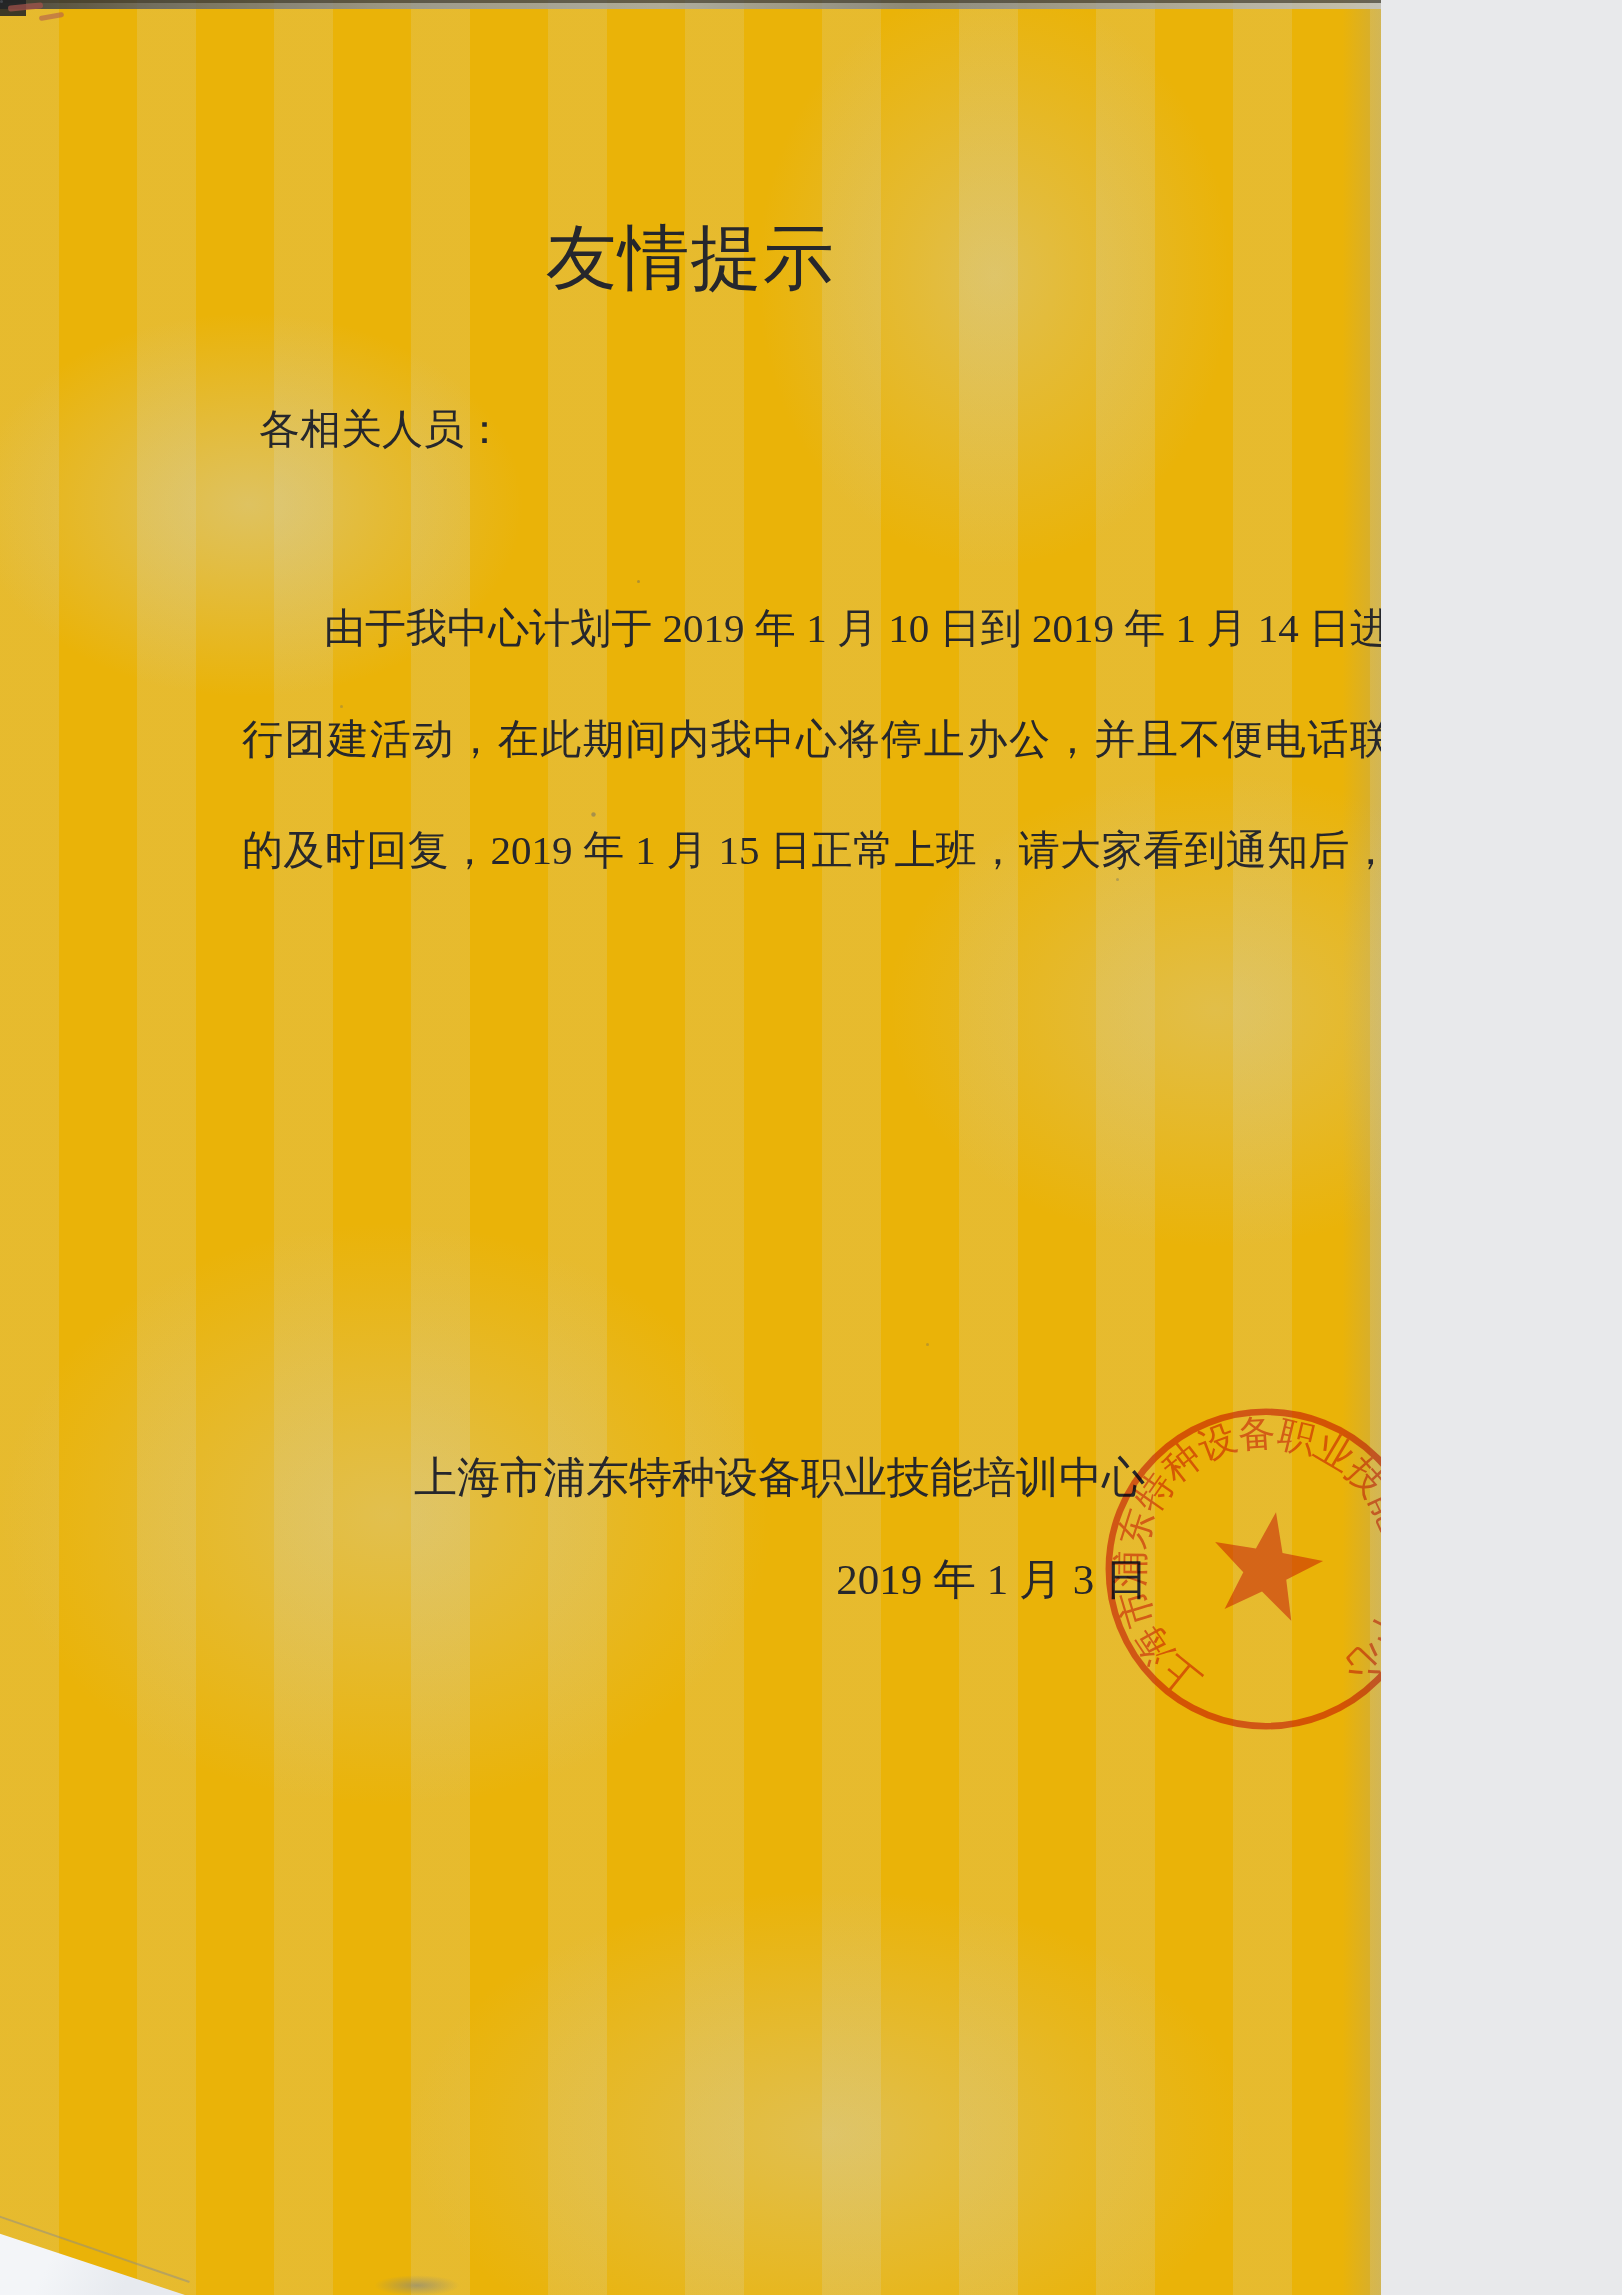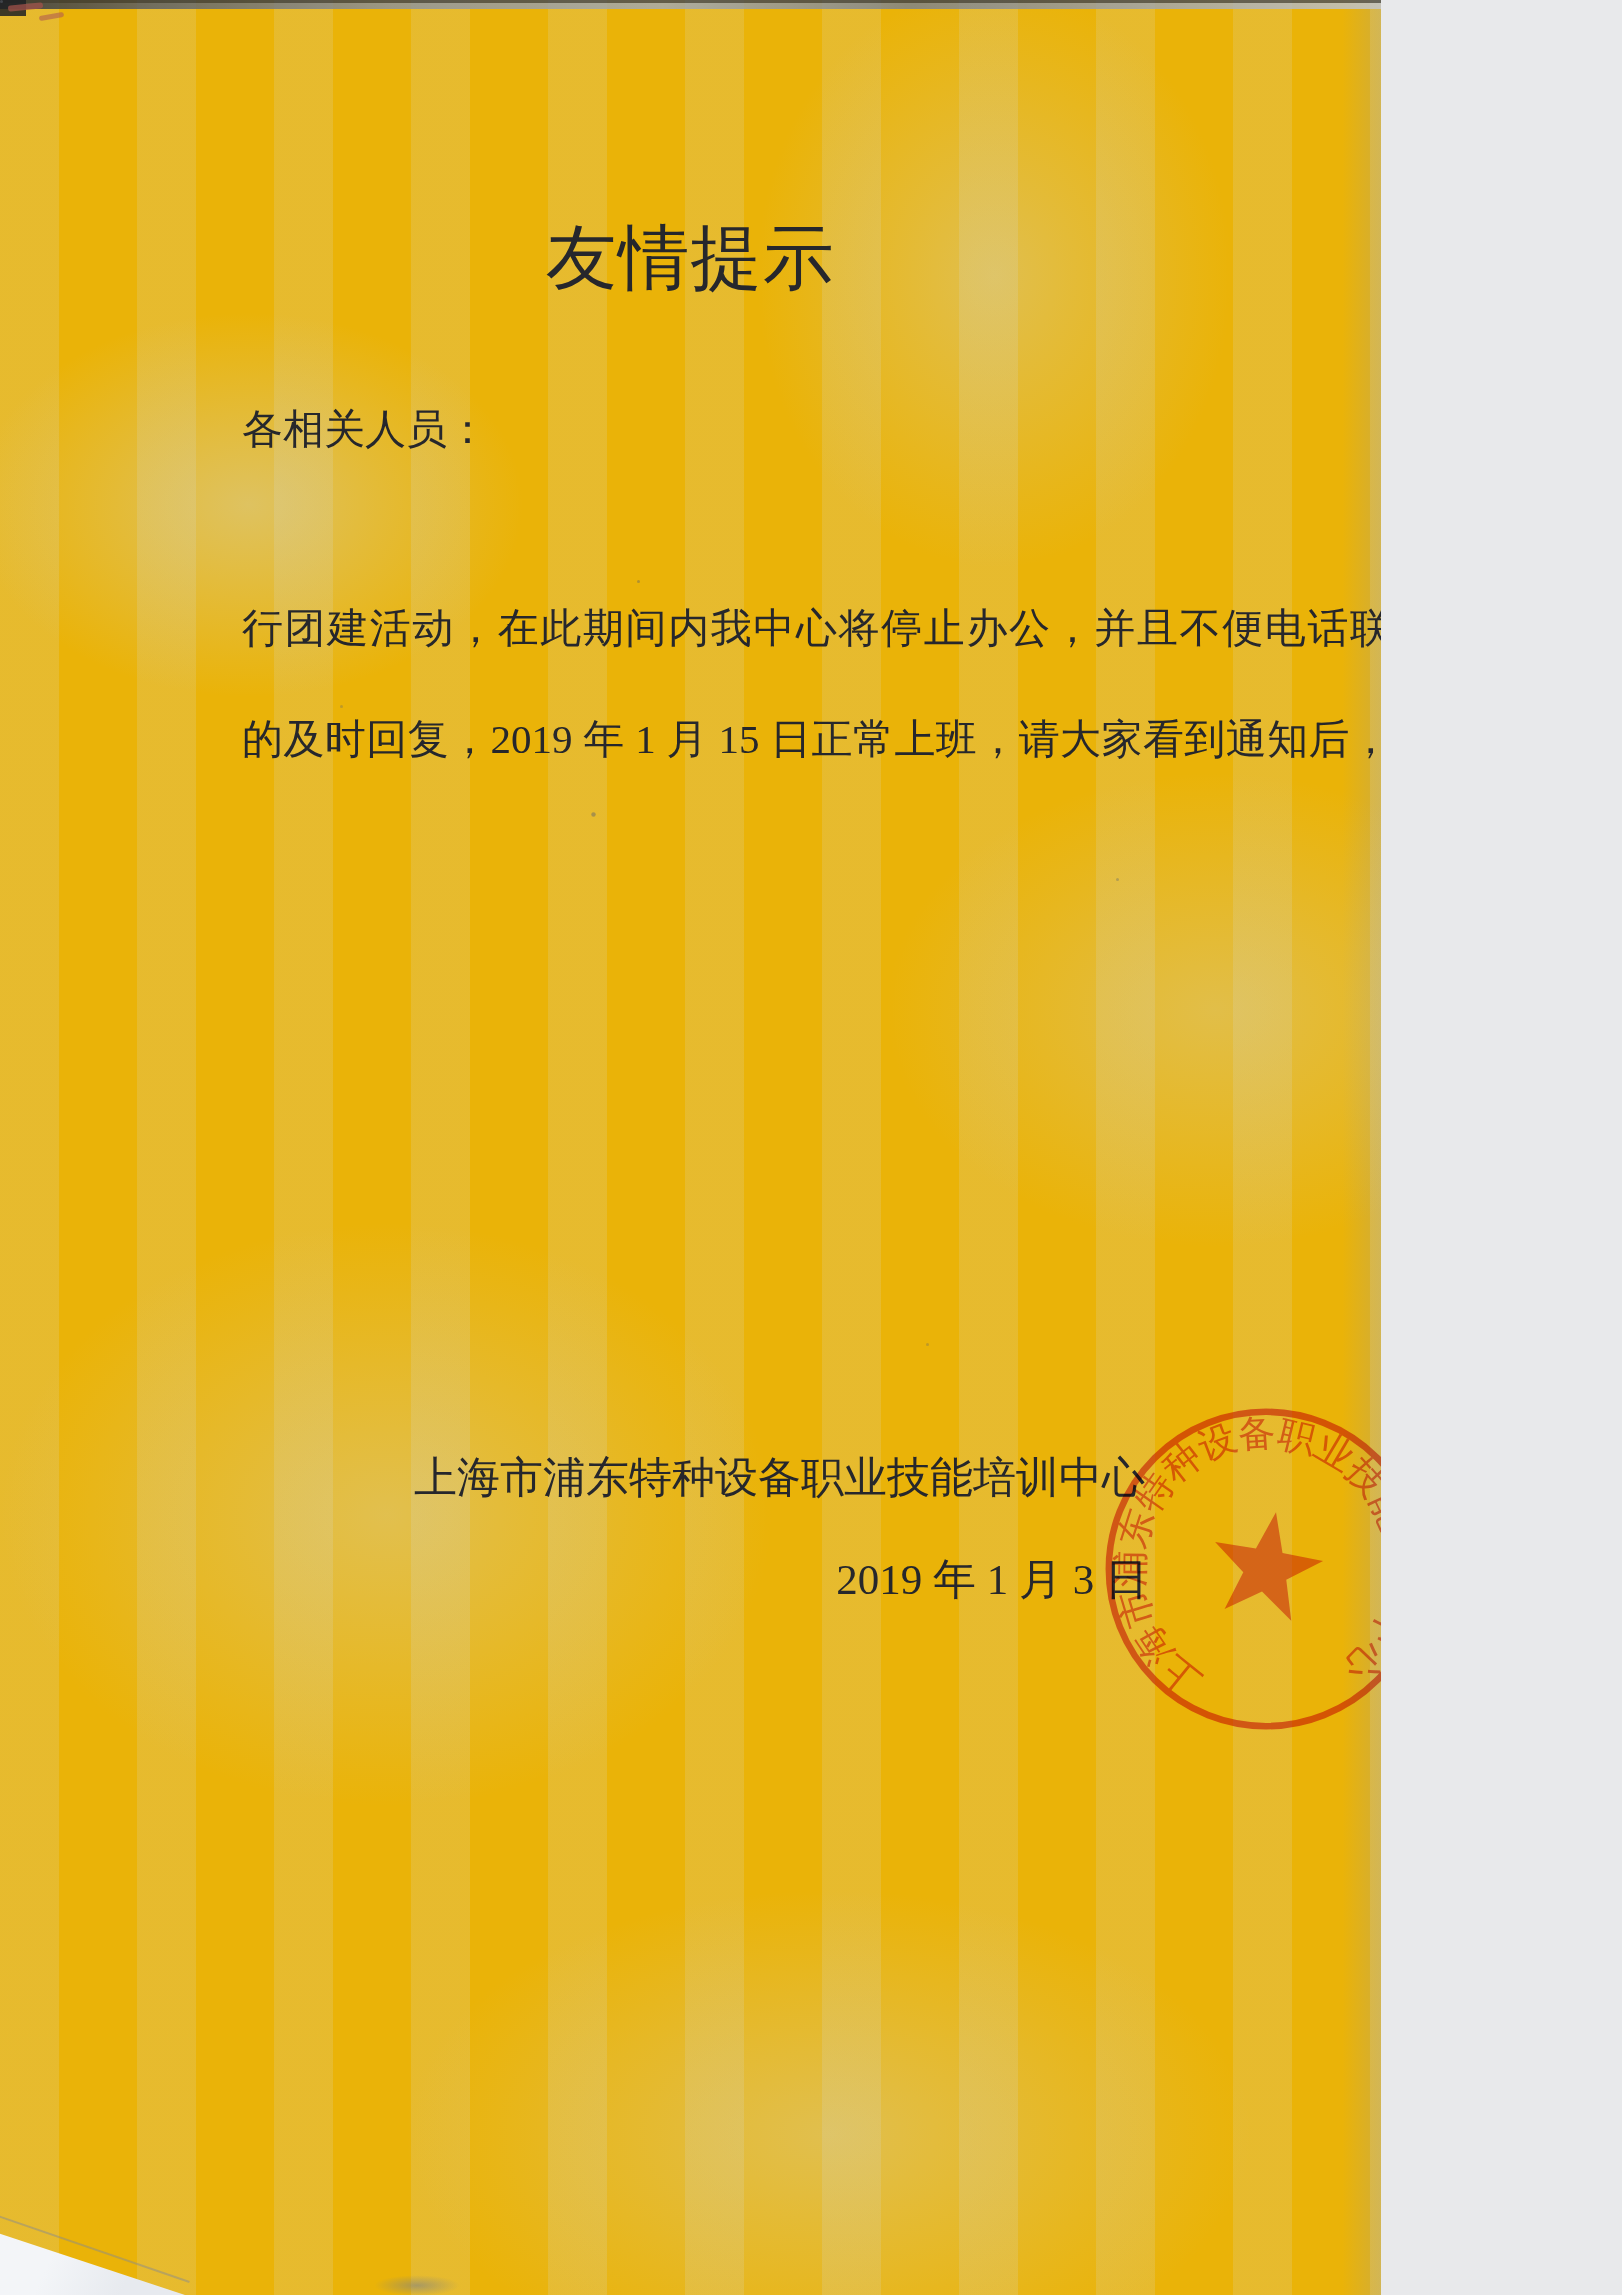--- a/index.html
+++ b/index.html
@@ -51,21 +51,21 @@
     position:absolute;left:374px;top:2275px;width:86px;height:21px;border-radius:50%;
     background:radial-gradient(ellipse at center, rgba(118,126,140,.55), rgba(118,126,140,0) 70%);
   }
 
   .doc-title{
     position:absolute;left:0;right:0;top:221px;
     text-align:center;font-size:71px;line-height:1.05;
     letter-spacing:1.3px;white-space:nowrap;
   }
   .salutation{
-    position:absolute;left:242px;top:407px;
+    position:absolute;left:259px;top:407px;
     font-size:41px;line-height:1.1;white-space:nowrap;
   }
   .body-block{
     position:absolute;left:242px;top:573px;width:1149px;
   }
   .body-line{
     height:111px;line-height:111px;font-size:41px;
     text-align:justify;text-align-last:justify;
     overflow:hidden;
   }
@@ -95,20 +95,21 @@
   <div class="corner-wedge"></div>
   <div class="speck-a"></div>
   <div class="speck-b"></div>
   <div class="dust"></div>
 
   <div class="doc-title">友情提示</div>
 
   <div class="salutation">各相关人员：</div>
 
   <div class="body-block">
+    <div class="body-line first">由于我中心计划于 2019 年 1 月 10 日到 2019 年 1 月 14 日进</div>
     <div class="body-line">行团建活动，在此期间内我中心将停止办公，并且不便电话联系，</div>
     <div class="body-line">的及时回复，2019 年 1 月 15 日正常上班，请大家看到通知后，</div>
   </div>
 
   <div class="signature-line">上海市浦东特种设备职业技能培训中心</div>
 
   <div class="date-line">2019 年 1 月 3 日</div>
 
   <div class="stamp">
     <svg viewBox="0 0 510 510" xmlns="http://www.w3.org/2000/svg">

